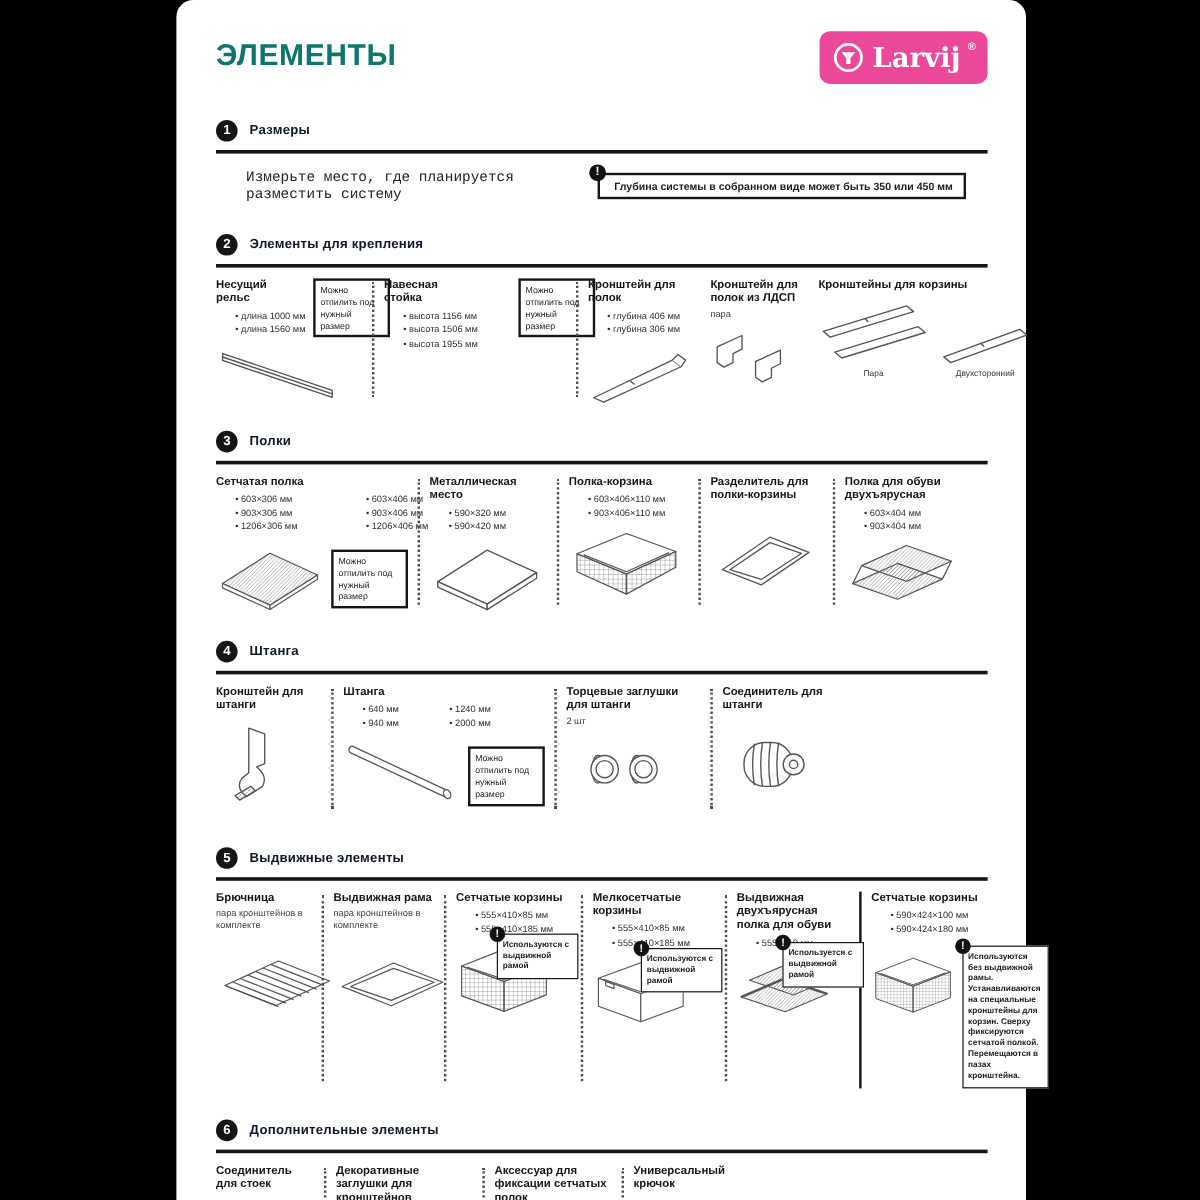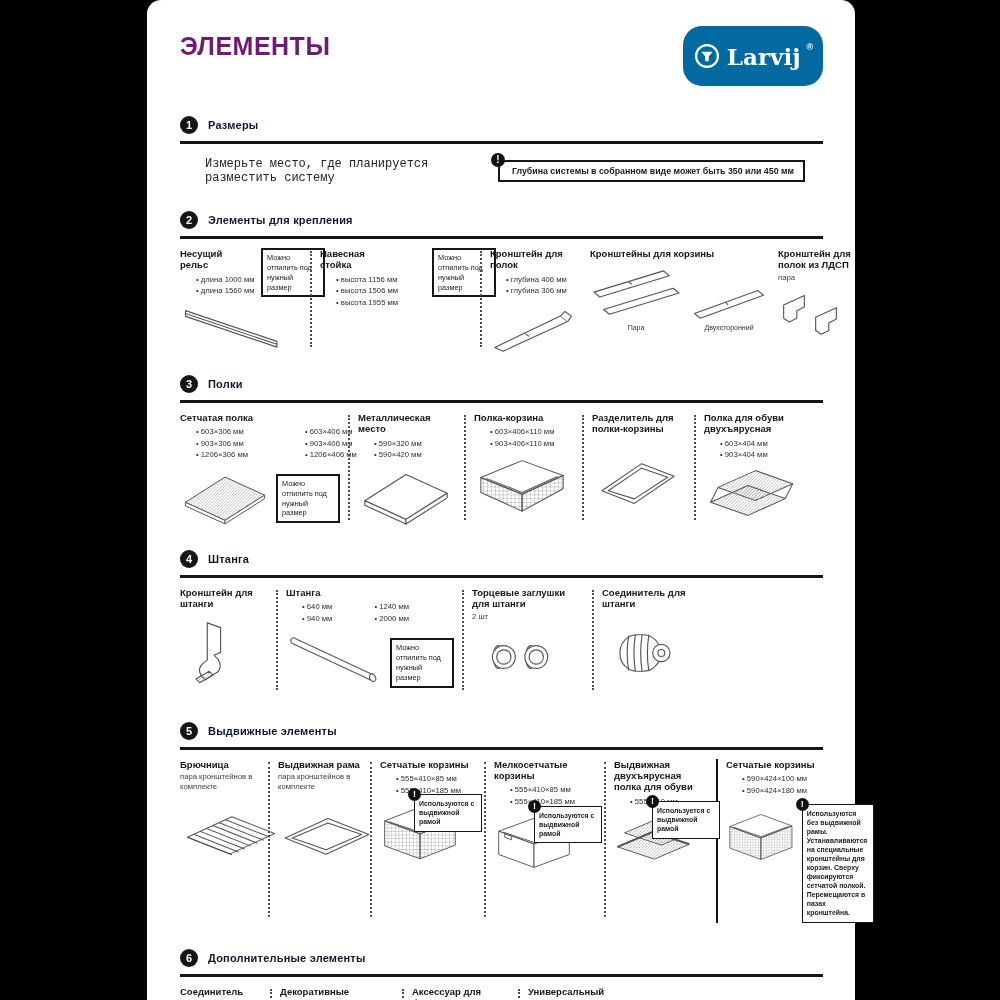--- a/index.html
+++ b/index.html
@@ -4,22 +4,22 @@
 <style>
   html,body{margin:0;padding:0}
   body{width:1000px;height:1000px;background:#000;position:relative;overflow:hidden;
        font-family:"Liberation Sans",sans-serif;color:#1b1b1b;}
   .page{position:absolute;left:147px;top:0;width:708px;height:1000px;background:#fff;
         border-radius:14px 14px 0 0;}
   .content{padding:26px 32px 0 33px;}
 
   
   .masthead{display:flex;justify-content:space-between;align-items:flex-start;}
-  .masthead h1{margin:6px 0 0;font-size:25px;font-weight:800;letter-spacing:.5px;color:#701a75;}
-  .logo{background:#0369a1;border-radius:19px;width:140px;height:60px;display:flex;
+  .masthead h1{margin:6px 0 0;font-size:25px;font-weight:800;letter-spacing:.5px;color:#0f766e;}
+  .logo{background:#ec4899;border-radius:9px;width:140px;height:44px;display:flex;
         align-items:center;justify-content:center;gap:6px;position:relative;}
   .logo-mark svg{display:block}
   .logo-text{color:#fff;font-family:"DejaVu Serif","Liberation Serif",serif;font-weight:700;
              font-size:23px;line-height:1;}
   .logo-reg{color:#fff;font-size:9px;position:relative;top:-9px;font-weight:700;}
 
   
   .sec-head{display:flex;align-items:center;gap:10px;}
   .sec-num{width:18px;height:18px;border-radius:50%;background:#151515;color:#fff;flex:none;
            font-size:11px;font-weight:700;display:flex;align-items:center;justify-content:center;}
@@ -155,20 +155,30 @@
           <li>глубина 306 мм</li>
         </ul>
         <svg class="art" width="88" height="48" viewBox="0 0 95 52" style="margin-top:8px">
           <g stroke="#555" fill="#fff" stroke-width="1.2" stroke-linejoin="round">
             <polygon points="5,46 76,12 84,18 14,50"></polygon>
             <polyline points="76,12 81,7 88,12 84,18"></polyline>
             <line x1="38" y1="31" x2="42" y2="34"></line>
           </g>
         </svg>
       </div>
+      <div class="col" style="width:80px;margin-left:12px">
+        <div class="iname">Кронштейн для полок из ЛДСП</div>
+        <div class="sub">пара</div>
+        <svg class="art" width="80" height="54" viewBox="0 0 85 57" style="margin-top:4px">
+          <g stroke="#555" fill="#fff" stroke-width="1.2" stroke-linejoin="round">
+            <path d="M6 20 L28 10 L28 22 L20 26 L20 34 L12 38 L6 34 Z"></path>
+            <path d="M40 33 L62 23 L62 35 L54 39 L54 47 L46 51 L40 47 Z"></path>
+          </g>
+        </svg>
+      </div>
       <div class="col" style="width:176px;margin-left:10px">
         <div class="iname">Кронштейны для корзины</div>
         <div class="flexr" style="gap:8px;margin-top:8px">
           <div>
             <svg class="art" width="92" height="56" viewBox="0 0 95 58">
               <g stroke="#555" fill="#fff" stroke-width="1.2" stroke-linejoin="round">
                 <polygon points="4,26 76,4 82,9 10,31"></polygon>
                 <polygon points="14,44 86,22 92,27 20,49"></polygon>
                 <line x1="40" y1="15" x2="43" y2="18"></line>
               </g>
@@ -178,30 +188,20 @@
           <div>
             <svg class="art" width="78" height="46" viewBox="0 0 80 48" style="margin-top:10px">
               <g stroke="#555" fill="#fff" stroke-width="1.2" stroke-linejoin="round">
                 <polygon points="4,38 70,14 76,19 10,43"></polygon>
                 <line x1="36" y1="26" x2="39" y2="29"></line>
               </g>
             </svg>
             <div class="caption">Двухсторонний</div>
           </div>
         </div>
-      </div>
-      <div class="col" style="width:80px;margin-left:12px">
-        <div class="iname">Кронштейн для полок из ЛДСП</div>
-        <div class="sub">пара</div>
-        <svg class="art" width="80" height="54" viewBox="0 0 85 57" style="margin-top:4px">
-          <g stroke="#555" fill="#fff" stroke-width="1.2" stroke-linejoin="round">
-            <path d="M6 20 L28 10 L28 22 L20 26 L20 34 L12 38 L6 34 Z"></path>
-            <path d="M40 33 L62 23 L62 35 L54 39 L54 47 L46 51 L40 47 Z"></path>
-          </g>
-        </svg>
       </div>
     </div>
   </div>
 
   <div style="margin-top:22px">
     <div class="sec-head">
       <span class="sec-num">3</span>
       <h2>Полки</h2>
     </div>
     <div class="rule"></div>

